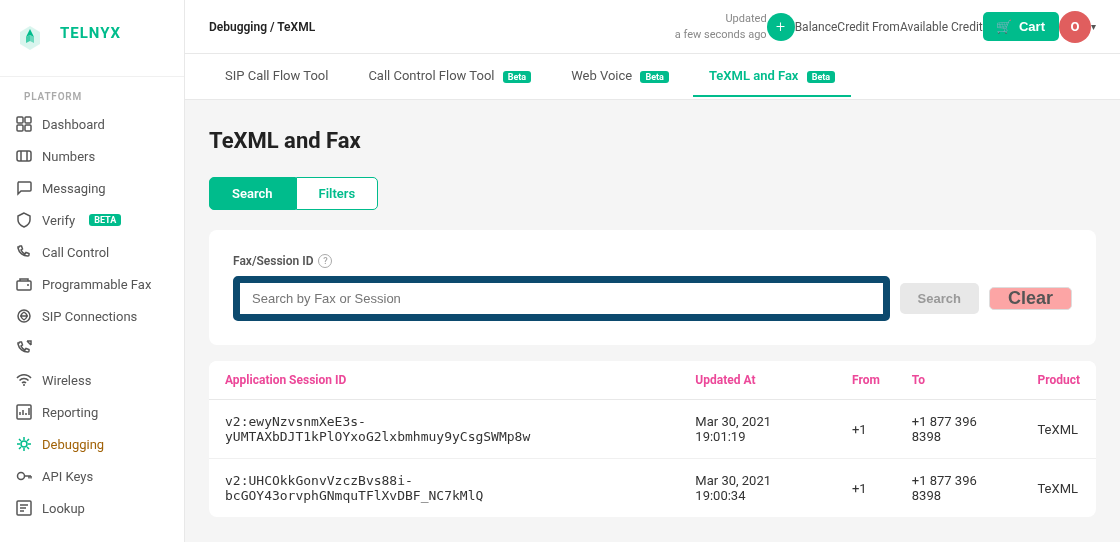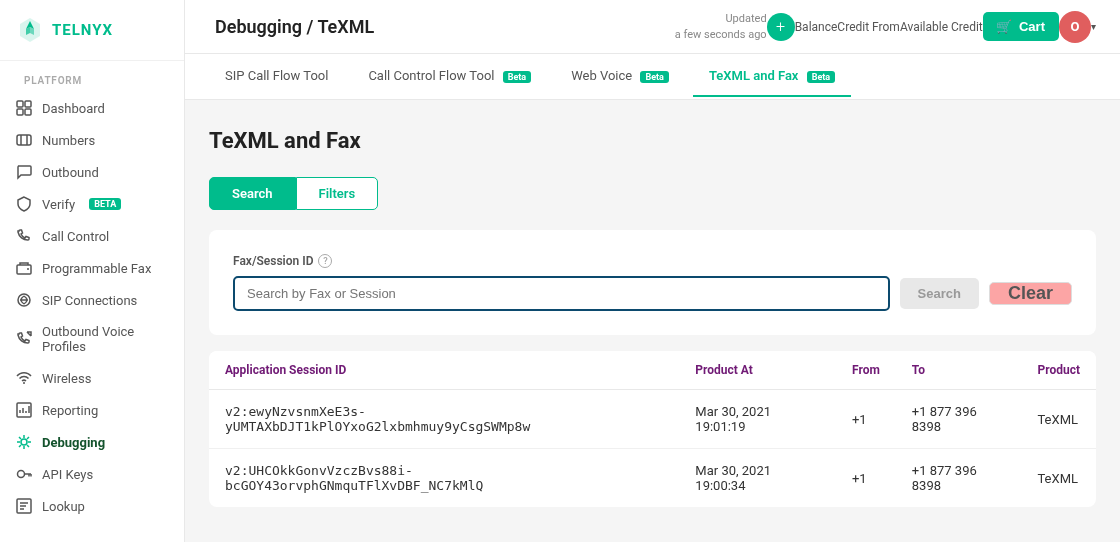--- a/index.html
+++ b/index.html
@@ -1,35 +1,35 @@
 <!DOCTYPE html>
 <html><head>
   <meta charset="utf-8">
   <style>
     * { box-sizing: border-box; margin: 0; padding: 0; }
     body { font-family: -apple-system, BlinkMacSystemFont, 'Segoe UI', Roboto, sans-serif; font-size: 14px; color: #333; background: #f5f5f5; display: flex; height: 542px; overflow: hidden; }
 
     
     .sidebar { width: 185px; background: #fff; border-right: 1px solid #e8e8e8; display: flex; flex-direction: column; height: 542px; overflow-y: auto; flex-shrink: 0; }
-    .sidebar-logo { display: flex; align-items: center; gap: 8px; padding: 16px 16px; border-bottom: 1px solid #f0f0f0; }
+    .sidebar-logo { display: flex; gap: 16px; padding: 24px 16px; border-bottom: 1px solid #f0f0f0; }
     .logo-icon { width: 28px; height: 28px; }
     .logo-text { font-weight: 700; font-size: 15px; color: #00bc8c; letter-spacing: 1px; }
     .sidebar-section-label { font-size: 10px; font-weight: 600; color: #aaa; letter-spacing: 0.8px; padding: 14px 24px 6px; text-transform: uppercase; }
     .sidebar-item { display: flex; align-items: center; gap: 10px; padding: 8px 16px; cursor: pointer; color: #555; font-size: 13px; border-radius: 0; }
-    .sidebar-item.active { color: #14532d; font-weight: 700; }
+    .sidebar-item.active { color: #a16207; font-weight: 400; }
     .sidebar-item .icon { width: 16px; height: 16px; display: flex; align-items: center; justify-content: center; flex-shrink: 0; }
     .sidebar-item .icon svg { width: 16px; height: 16px; }
     .beta-badge { background: #00bc8c; color: #fff; font-size: 9px; font-weight: 700; padding: 1px 5px; border-radius: 3px; margin-left: 4px; }
 
     
     .main { flex: 1; display: flex; flex-direction: column; overflow: hidden; }
 
     
     .topbar { background: #fff; border-bottom: 1px solid #e8e8e8; display: flex; align-items: center; padding: 0 24px; height: 54px; gap: 16px; }
-    .breadcrumb { font-size: 18px; font-weight: 600; color: #222; flex: 1; margin-left: 6px; }
+    .breadcrumb { font-size: 12px; font-weight: 600; color: #222; flex: 1; }
     .topbar-right { display: flex; align-items: center; gap: 0; }
     .updated-info { text-align: right; font-size: 11px; color: #888; line-height: 1.4; }
     .add-btn { width: 28px; height: 28px; background: #00bc8c; border-radius: 50%; display: flex; align-items: center; justify-content: center; color: #fff; cursor: pointer; font-size: 16px; font-weight: 300; }
     .topbar-balance { font-size: 12px; color: #555; }
     .topbar-credit-limit { font-size: 12px; color: #555; }
     .topbar-avail-credit { font-size: 12px; color: #555; }
     .cart-btn { background: #00bc8c; color: #fff; border: none; border-radius: 5px; padding: 7px 14px; font-size: 13px; font-weight: 600; cursor: pointer; display: flex; align-items: center; gap: 6px; }
     .avatar-btn { width: 32px; height: 32px; background: #e05e5e; border-radius: 50%; display: flex; align-items: center; justify-content: center; color: #fff; font-weight: 700; font-size: 13px; cursor: pointer; }
     .chevron-down { font-size: 10px; color: #555; cursor: pointer; }
 
@@ -51,29 +51,29 @@
     .sf-tab { padding: 8px 22px; font-size: 13px; font-weight: 600; cursor: pointer; border: 1px solid #00bc8c; }
     .sf-tab:first-child { border-radius: 5px 0 0 5px; }
     .sf-tab:last-child { border-radius: 0 5px 5px 0; }
     .sf-tab.active { background: #00bc8c; color: #fff; }
     .sf-tab:not(.active) { background: #fff; color: #00bc8c; }
 
     
     .search-card { background: #fff; border-radius: 8px; padding: 24px; margin-bottom: 16px; }
     .field-label { font-size: 12px; font-weight: 600; color: #555; margin-bottom: 8px; display: flex; align-items: center; gap: 5px; }
     .field-row { display: flex; align-items: center; gap: 10px; }
-    .search-input { flex: 1; border: 2px solid #0c4a6e; border-radius: 5px; padding: 8px 12px; font-size: 13px; color: #888; outline: none; }
+    .search-input { flex: 1; border: 7px solid #0c4a6e; border-radius: 5px; padding: 8px 12px; font-size: 13px; color: #888; outline: none; }
     .search-btn { background: #e8e8e8; color: #999; border: none; border-radius: 5px; padding: 8px 18px; font-size: 13px; font-weight: 600; cursor: pointer; }
     .clear-btn { background: #fca5a5; color: #555; border: 1px solid #ddd; border-radius: 5px; padding: 0 18px; font-size: 18px; font-weight: 600; cursor: pointer; }
 
     
     .results-card { background: #fff; border-radius: 8px; padding: 0; overflow: hidden; }
     .results-table { width: 100%; border-collapse: collapse; }
     .results-table thead tr { border-bottom: 1px solid #e8e8e8; }
-    .results-table th { padding: 12px 16px; font-size: 12px; font-weight: 700; color: #701a75; text-align: left; background: #fff; }
+    .results-table th { padding: 12px 16px; font-size: 12px; font-weight: 700; color: #ec4899; text-align: left; background: #fff; }
     .results-table td { padding: 14px 16px; font-size: 13px; color: #333; border-bottom: 1px solid #f0f0f0; }
     .results-table tr:last-child td { border-bottom: none; }
     .session-id { font-family: monospace; font-size: 12px; }
 
     .help-icon { width: 14px; height: 14px; border-radius: 50%; border: 1px solid #aaa; display: inline-flex; align-items: center; justify-content: center; font-size: 9px; color: #aaa; cursor: pointer; }
   </style>
 </head>
 <body>
 
 <div class="sidebar">
@@ -111,21 +111,21 @@
     </span>
     <span>Numbers</span>
   </div>
 
   <div class="sidebar-item">
     <span class="icon">
       <svg viewBox="0 0 16 16" fill="none" stroke="currentColor" stroke-width="1.5">
           <path d="M2 2h12a1 1 0 011 1v7a1 1 0 01-1 1H5l-3 3V3a1 1 0 011-1z"></path>
         </svg>
     </span>
-    <span>Outbound</span>
+    <span>Messaging</span>
   </div>
 
   <div class="sidebar-item">
     <span class="icon">
       <svg viewBox="0 0 16 16" fill="none" stroke="currentColor" stroke-width="1.5">
           <path d="M8 1L2 4v4c0 3 2.5 5.5 6 7 3.5-1.5 6-4 6-7V4L8 1z"></path>
         </svg>
     </span>
     <span>Verify</span>
     <span class="beta-badge">BETA</span>
@@ -161,21 +161,20 @@
     <span>SIP Connections</span>
   </div>
 
   <div class="sidebar-item">
     <span class="icon">
       <svg viewBox="0 0 16 16" fill="none" stroke="currentColor" stroke-width="1.5">
           <path d="M3 3a1 1 0 011-1h1.5l1 3-1.5 1a8 8 0 004 4l1-1.5 3 1V11a1 1 0 01-1 1A10 10 0 012 4V3z"></path>
           <path d="M11 1l4 4M11 1h4v4"></path>
         </svg>
     </span>
-    <span>Outbound Voice Profiles</span>
   </div>
 
   <div class="sidebar-item">
     <span class="icon">
       <svg viewBox="0 0 16 16" fill="none" stroke="currentColor" stroke-width="1.5">
           <path d="M1 6a9 9 0 0114 0"></path>
           <path d="M3.5 8.5a6 6 0 019 0"></path>
           <path d="M6 11a3 3 0 014 0"></path>
           <circle cx="8" cy="13" r="1" fill="currentColor" stroke="none"></circle>
         </svg>
@@ -296,21 +295,21 @@
           <button class="search-btn">Search</button>
           <button class="clear-btn">Clear</button>
         </div>
       </div>
 
       <div class="results-card">
         <table class="results-table">
           <thead>
             <tr>
               <th>Application Session ID</th>
-              <th>Product At</th>
+              <th>Updated At</th>
               <th>From</th>
               <th>To</th>
               <th>Product</th>
             </tr>
           </thead>
           <tbody id="table-body">
           <tr>
     <td class="session-id">v2:ewyNzvsnmXeE3s-yUMTAXbDJT1kPlOYxoG2lxbmhmuy9yCsgSWMp8w</td>
     <td>Mar 30, 2021 19:01:19</td>
     <td>+1</td>

